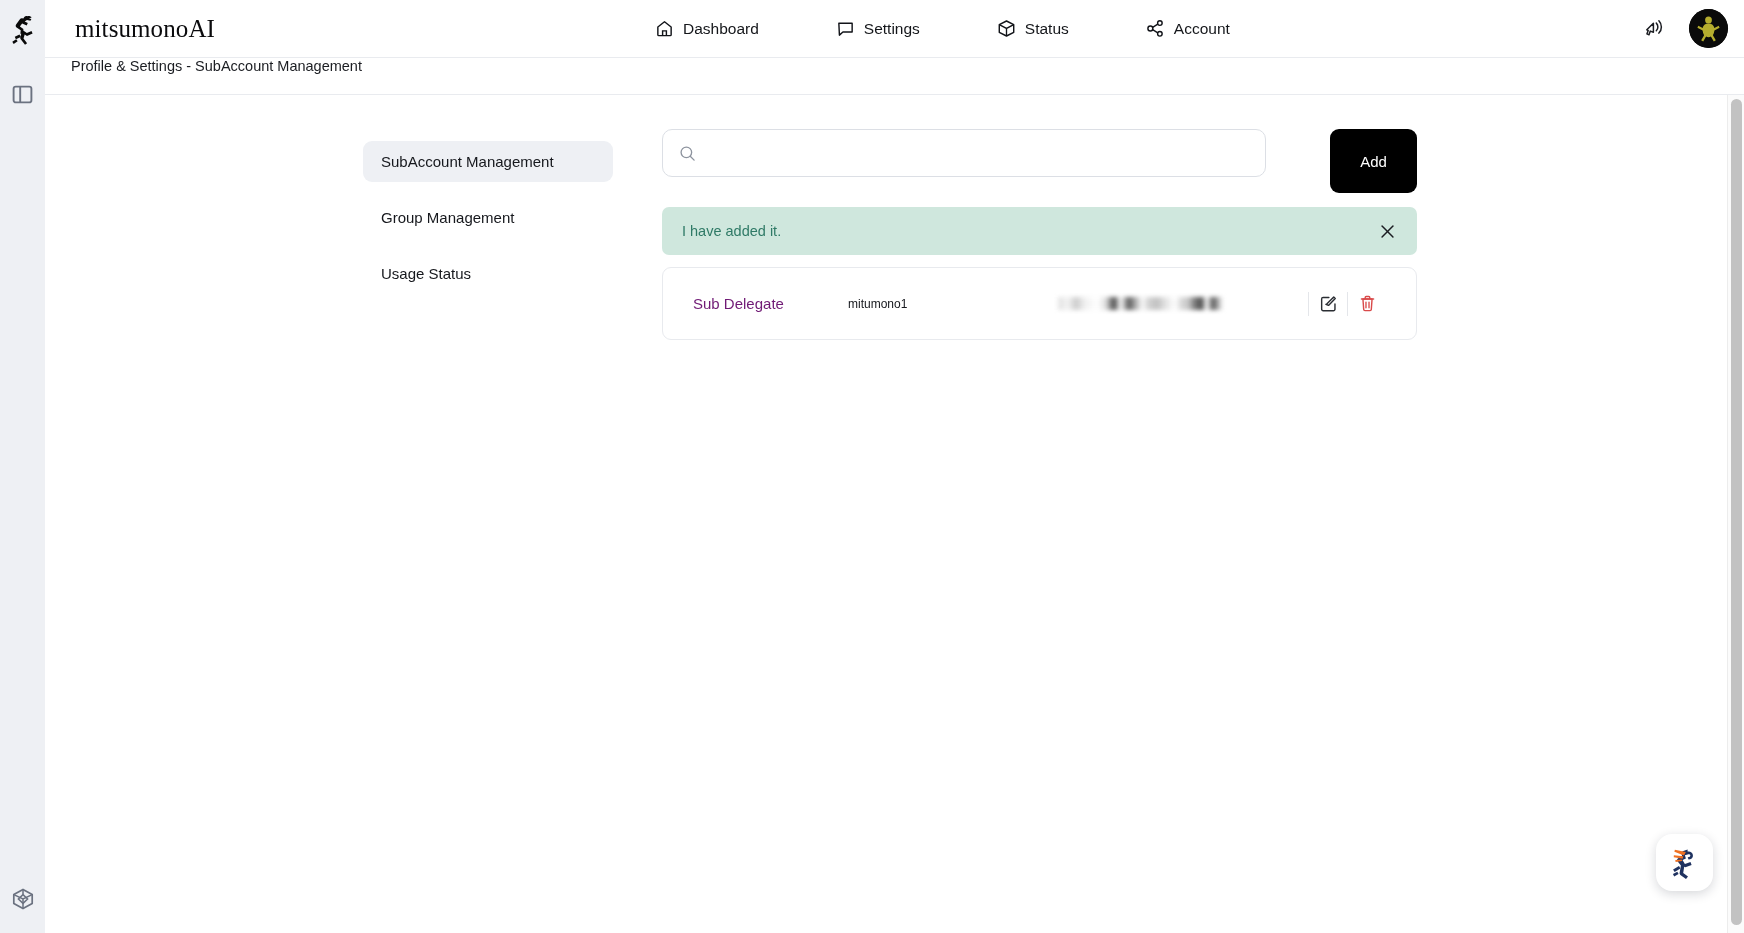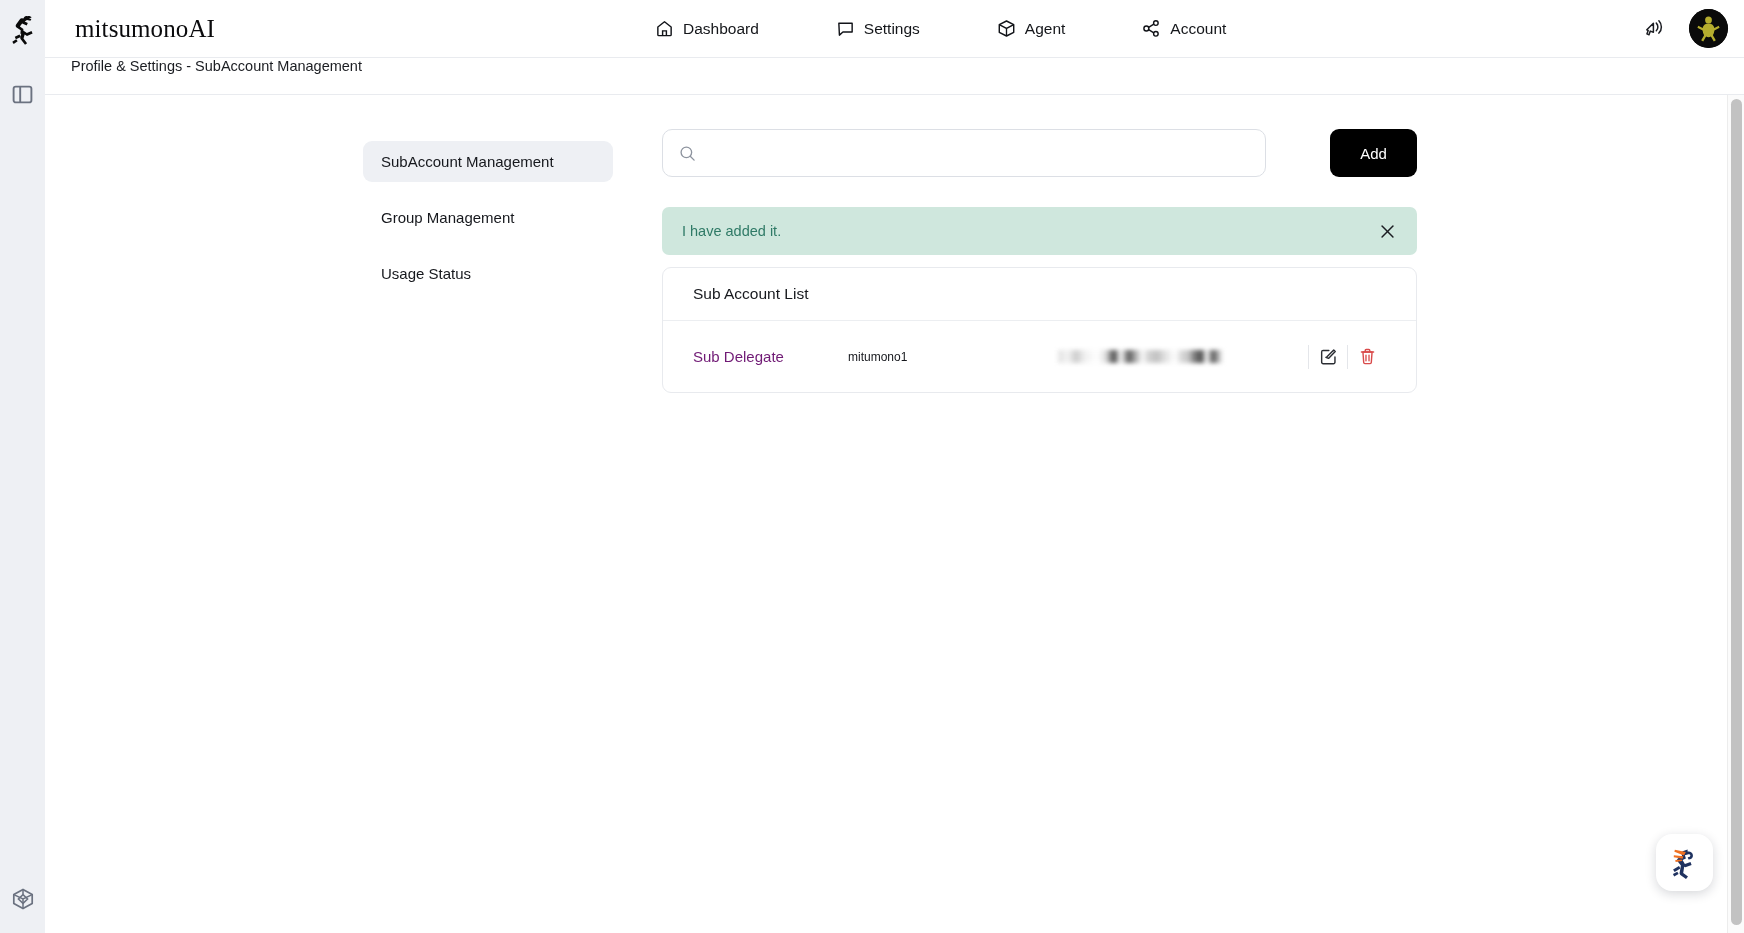--- a/index.html
+++ b/index.html
@@ -172,21 +172,21 @@
     flex: 1 1 auto;
     font-family: "Liberation Sans", sans-serif;
     font-size: 14.5px;
     color: #16181d;
   }
   .search-input::placeholder { color: #9aa0ab; }
 
   .add-btn {
     position: absolute;
     right: 0; top: 0;
-    width: 87px; height: 48px;
+    width: 87px; height: 64px;
     background: #000000;
     color: #ffffff;
     border: none;
     border-radius: 9px;
     font-family: "Liberation Sans", sans-serif;
     font-size: 15px;
     cursor: pointer;
   }
 
   
@@ -364,21 +364,21 @@
       <span class="nav-label">Settings</span>
     </div>
 
     <div class="nav-item">
       <span class="nav-ico">
         <svg width="19" height="19" viewBox="0 0 20 20" aria-hidden="true">
           <path d="M10 2.1 17.6 6v8L10 17.9 2.4 14V6z" fill="none" stroke="#111318" stroke-width="1.5" stroke-linejoin="round"></path>
           <path d="M2.4 6 10 9.9 17.6 6M10 9.9v8" fill="none" stroke="#111318" stroke-width="1.4"></path>
         </svg>
       </span>
-      <span class="nav-label">Agent</span>
+      <span class="nav-label">Status</span>
     </div>
 
     <div class="nav-item">
       <span class="nav-ico">
         <svg width="19" height="19" viewBox="0 0 20 20" aria-hidden="true">
           <circle cx="14.6" cy="4.3" r="2.4" fill="none" stroke="#111318" stroke-width="1.5"></circle>
           <circle cx="14.6" cy="15.6" r="2.4" fill="none" stroke="#111318" stroke-width="1.5"></circle>
           <circle cx="4.6" cy="10" r="2.6" fill="none" stroke="#111318" stroke-width="1.5"></circle>
           <path d="M7 8.8 12.4 5.5M7 11.3l5.4 3.2" stroke="#111318" stroke-width="1.5" fill="none"></path>
         </svg>
@@ -442,21 +442,20 @@
     <span class="alert-text">I have added it.</span>
     <span class="alert-close">
       <svg width="15" height="15" viewBox="0 0 16 16" aria-hidden="true">
         <line x1="2.2" y1="2.2" x2="13.8" y2="13.8" stroke="#1b1d22" stroke-width="1.6" stroke-linecap="round"></line>
         <line x1="13.8" y1="2.2" x2="2.2" y2="13.8" stroke="#1b1d22" stroke-width="1.6" stroke-linecap="round"></line>
       </svg>
     </span>
   </div>
 
   <div class="card">
-    <div class="card-head">Sub Account List</div>
 
     <div class="row">
       <div class="cell-role">Sub Delegate</div>
       <div class="cell-name">mitumono1</div>
       <div class="cell-masked">
         <span class="blurmask"></span>
       </div>
       <div class="cell-actions">
         <span class="act-sep"></span>
         <span class="act-btn">

